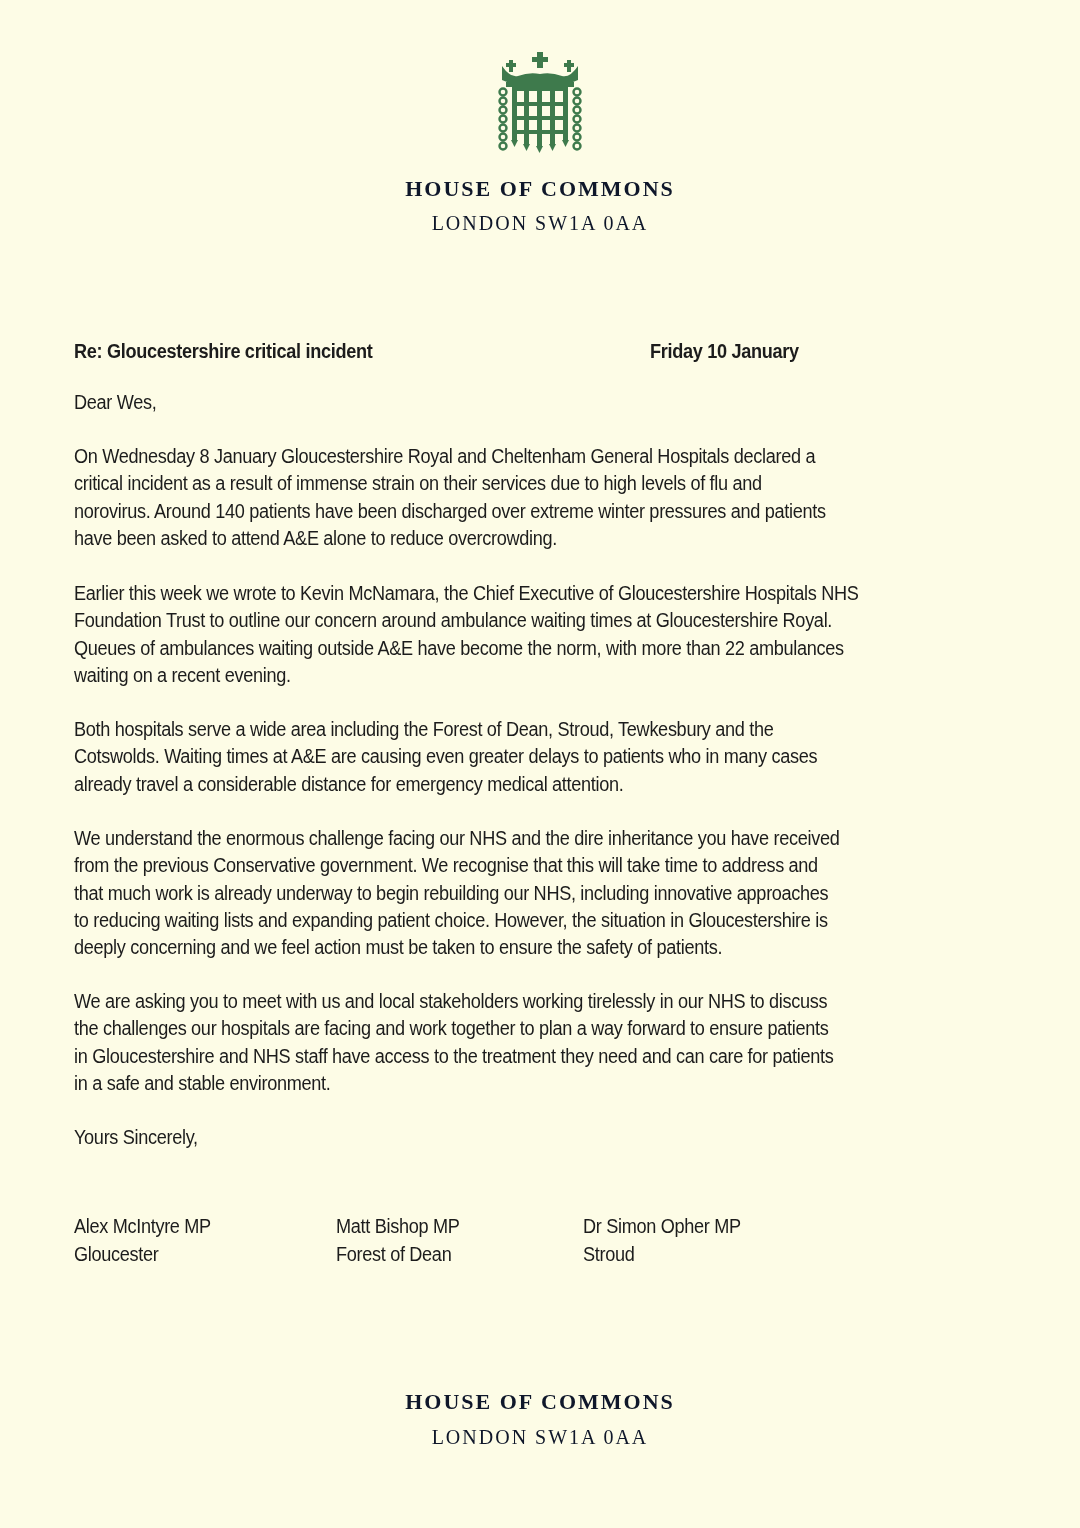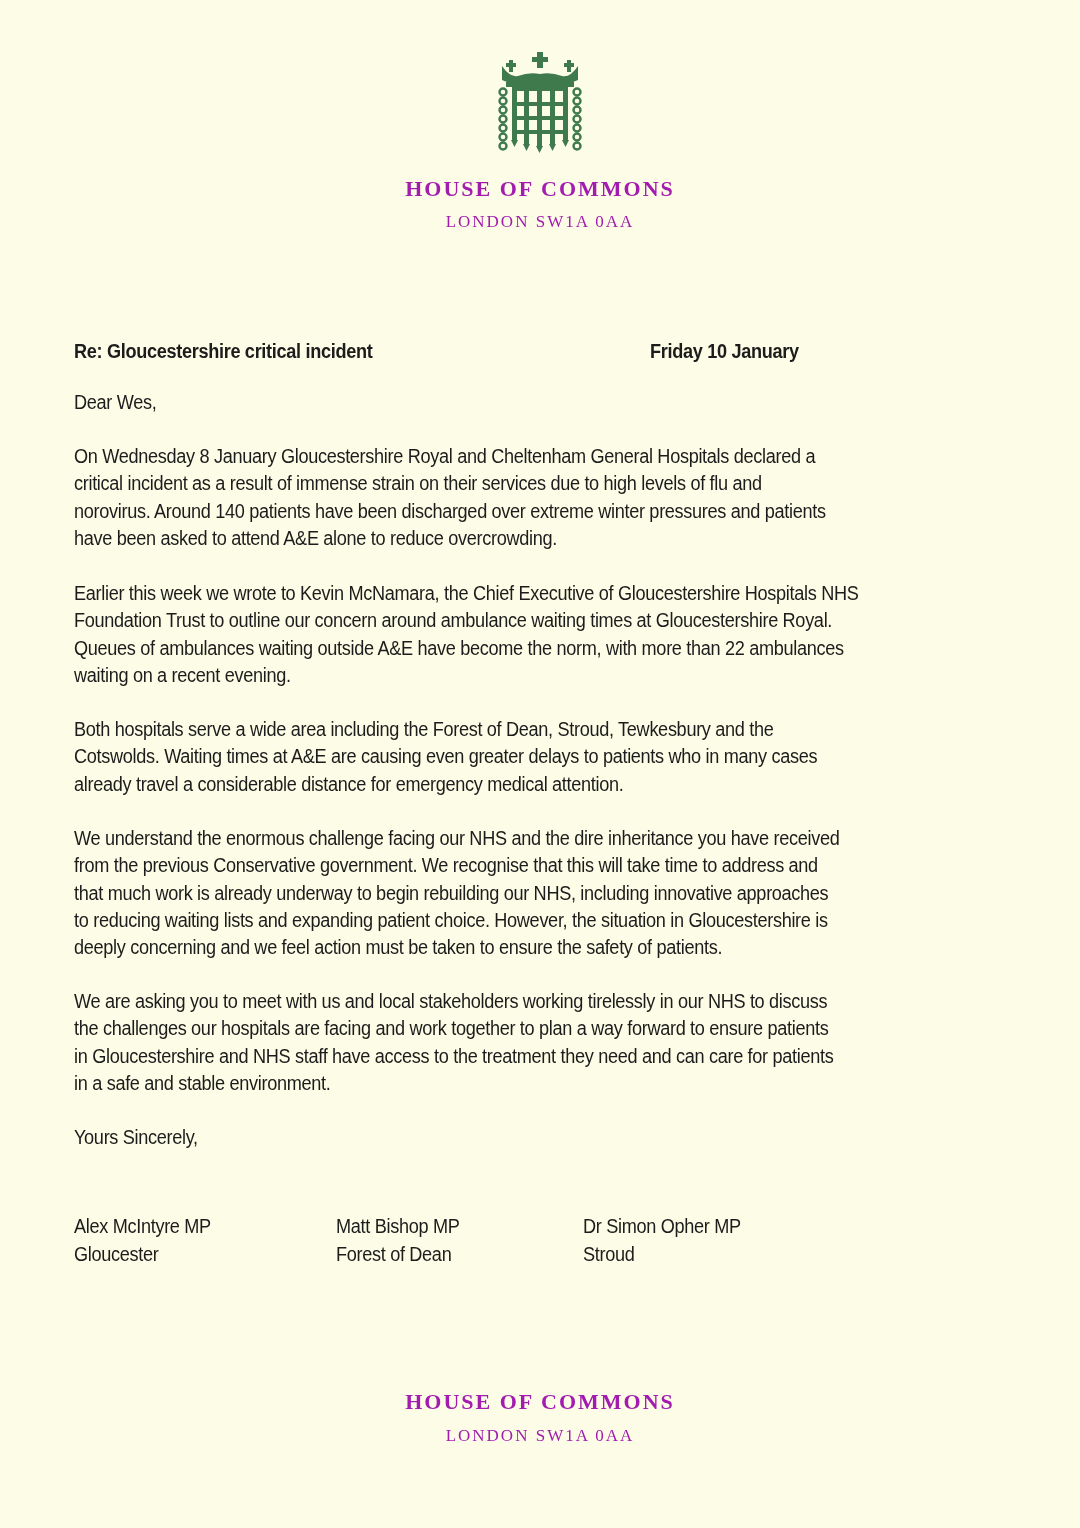--- a/index.html
+++ b/index.html
@@ -17,30 +17,30 @@
       left: 496px;
       top: 50px;
       width: 88px;
       height: 104px;
     }
     .lh {
       position: absolute;
       left: 0;
       width: 1080px;
       text-align: center;
-      color: #a21caf;
+      color: #0f172a;
       font-family: "Liberation Serif", serif;
     }
     .lh-title {
       font-size: 22px;
       font-weight: bold;
       letter-spacing: 2px;
     }
     .lh-addr {
-      font-size: 17px;
+      font-size: 20px;
       letter-spacing: 2px;
     }
     .body-text {
       position: absolute;
       left: 74px;
       font-size: 19.5px;
       line-height: 27.3px;
       letter-spacing: -0.35px;
       white-space: pre;
       transform: scaleX(0.93);

